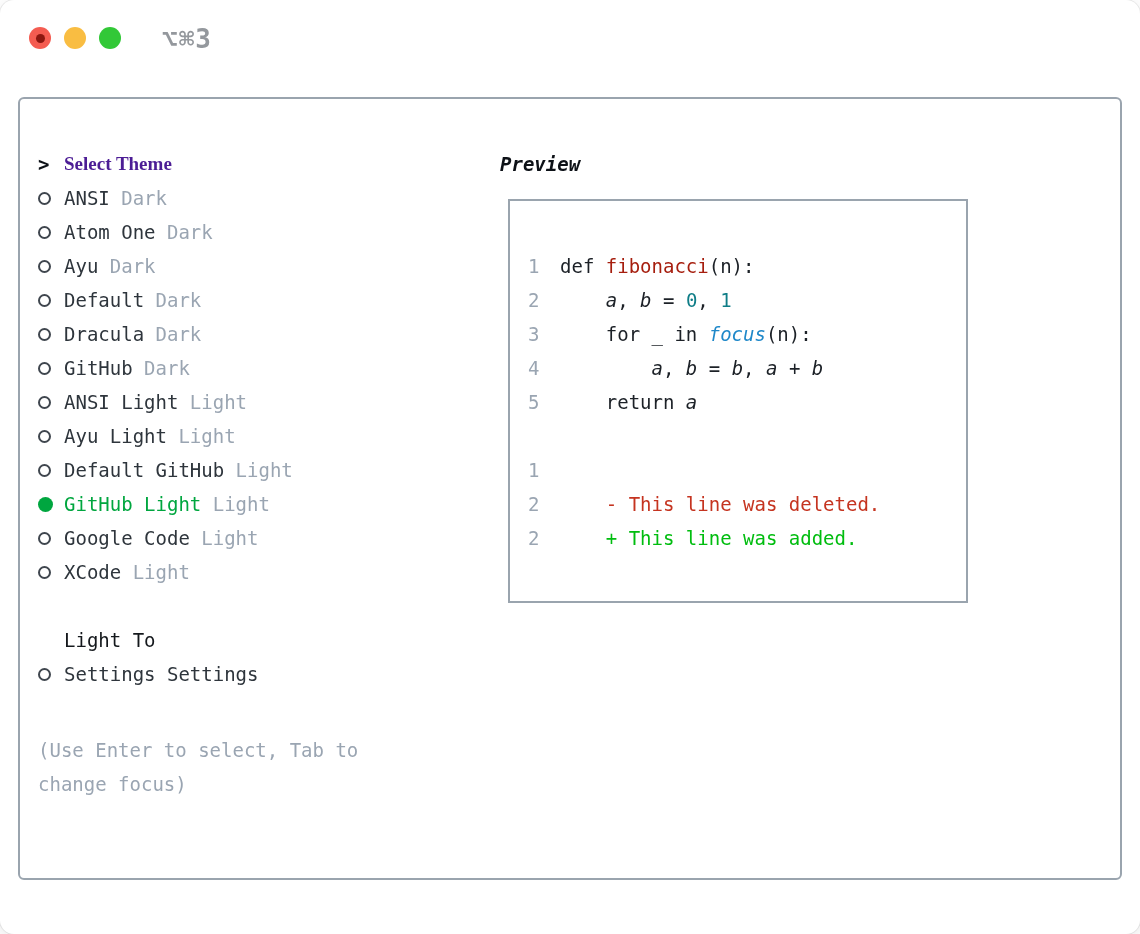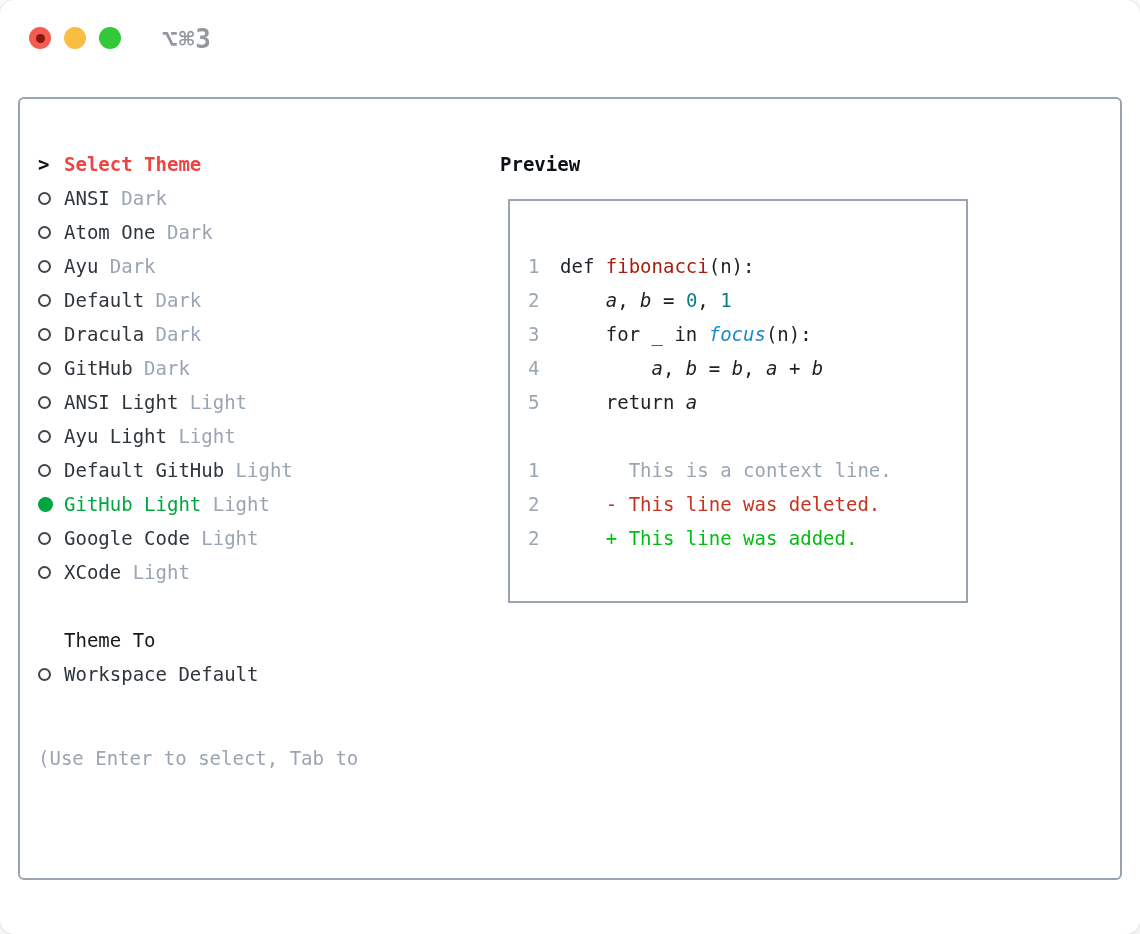--- a/index.html
+++ b/index.html
@@ -46,36 +46,36 @@
   }
   .left  { width: 462px; }
   .right { flex: 1; }
   .row { display: flex; align-items: center; height: 34px; font-size: 19px; }
   .row.spacer { height: 34px; }
   .marker {
     width: 26px; flex: 0 0 26px;
     display: inline-flex; align-items: center;
   }
   .prompt { font-weight: bold; color: #0d1117; font-size: 19px; }
-  .header-label { font-weight: bold; color: #ef4444; }
+  .header-label { font-weight: bold; color: #4c1d95; font-family: Liberation Serif, serif; }
   .circle {
     width: 13px; height: 13px; border-radius: 50%;
     border: 2px solid #3f464e;
   }
   .circle.selected {
     width: 15px; height: 15px; border: none; background: #00a63f;
   }
   .opt-label  { color: #2e353c; white-space: pre; }
   .opt-label.selected { color: #00a63f; text-align: center; }
   .opt-suffix { color: #9aa5b2; white-space: pre; }
   .apply-header-label { color: #14181c; }
-  .hint { margin-top: 16px; }
+  .hint { margin-top: 8px; }
   .hint div { font-size: 19px; line-height: 34px; color: #9aa5b2; white-space: pre; }
   
-  .preview-title { font-size: 19px; line-height: 34px; font-weight: bold; color: #0d1117; }
+  .preview-title { font-size: 19px; line-height: 34px; font-weight: bold; color: #0d1117; font-style: italic; }
   .preview-box {
     margin-left: 8px; margin-top: 18px;
     width: 460px;
     border: 2px solid #9aa4ae;
     background: #ffffff;
     padding: 48px 14px 46px 18px;
   }
   .pline { display: flex; height: 34px; align-items: center; font-size: 19px; }
   .lnum { width: 32px; flex: 0 0 32px; color: #9aa5b2; }
   .ptext { white-space: pre; color: #1c2127; }
@@ -194,36 +194,37 @@
             </span>
             <span class="opt-label">XCode</span>
             <span class="opt-suffix"> Light</span>
           </div>
         </div>
 
       <div class="row spacer"></div>
 
       <div class="row">
         <span class="marker"></span>
-        <span class="apply-header-label">Theme To</span>
+        <span class="apply-header-label">Light To</span>
       </div>
 
       <div id="apply-list">
           <div class="row">
             <span class="marker">
               <span class="circle"></span>
             </span>
-            <span class="opt-label">Workspace Default</span>
+            <span class="opt-label">Settings Settings</span>
           </div>
         </div>
 
       <div class="row spacer"></div>
 
       <div class="hint" id="hint">
           <div>(Use Enter to select, Tab to</div>
+          <div>change focus)</div>
         </div>
     </div>
 
     <div class="right">
       <div class="preview-title">Preview</div>
       <div class="preview-box">
         <div id="code-lines">
             <div class="pline">
               <span class="lnum">1</span>
               <span class="ptext"><span class="tok-code">def </span><span class="tok-func">fibonacci</span><span class="tok-code">(n):</span></span>
@@ -242,21 +243,20 @@
             </div>
             <div class="pline">
               <span class="lnum">5</span>
               <span class="ptext"><span class="tok-code">    return </span><span class="tok-var">a</span></span>
             </div>
           </div>
         <div class="pline"></div>
         <div id="diff-lines">
             <div class="pline">
               <span class="lnum">1</span>
-              <span class="ptext diff-context">      This is a context line.</span>
             </div>
             <div class="pline">
               <span class="lnum">2</span>
               <span class="ptext diff-deleted">    - This line was deleted.</span>
             </div>
             <div class="pline">
               <span class="lnum">2</span>
               <span class="ptext diff-added">    + This line was added.</span>
             </div>
           </div>

